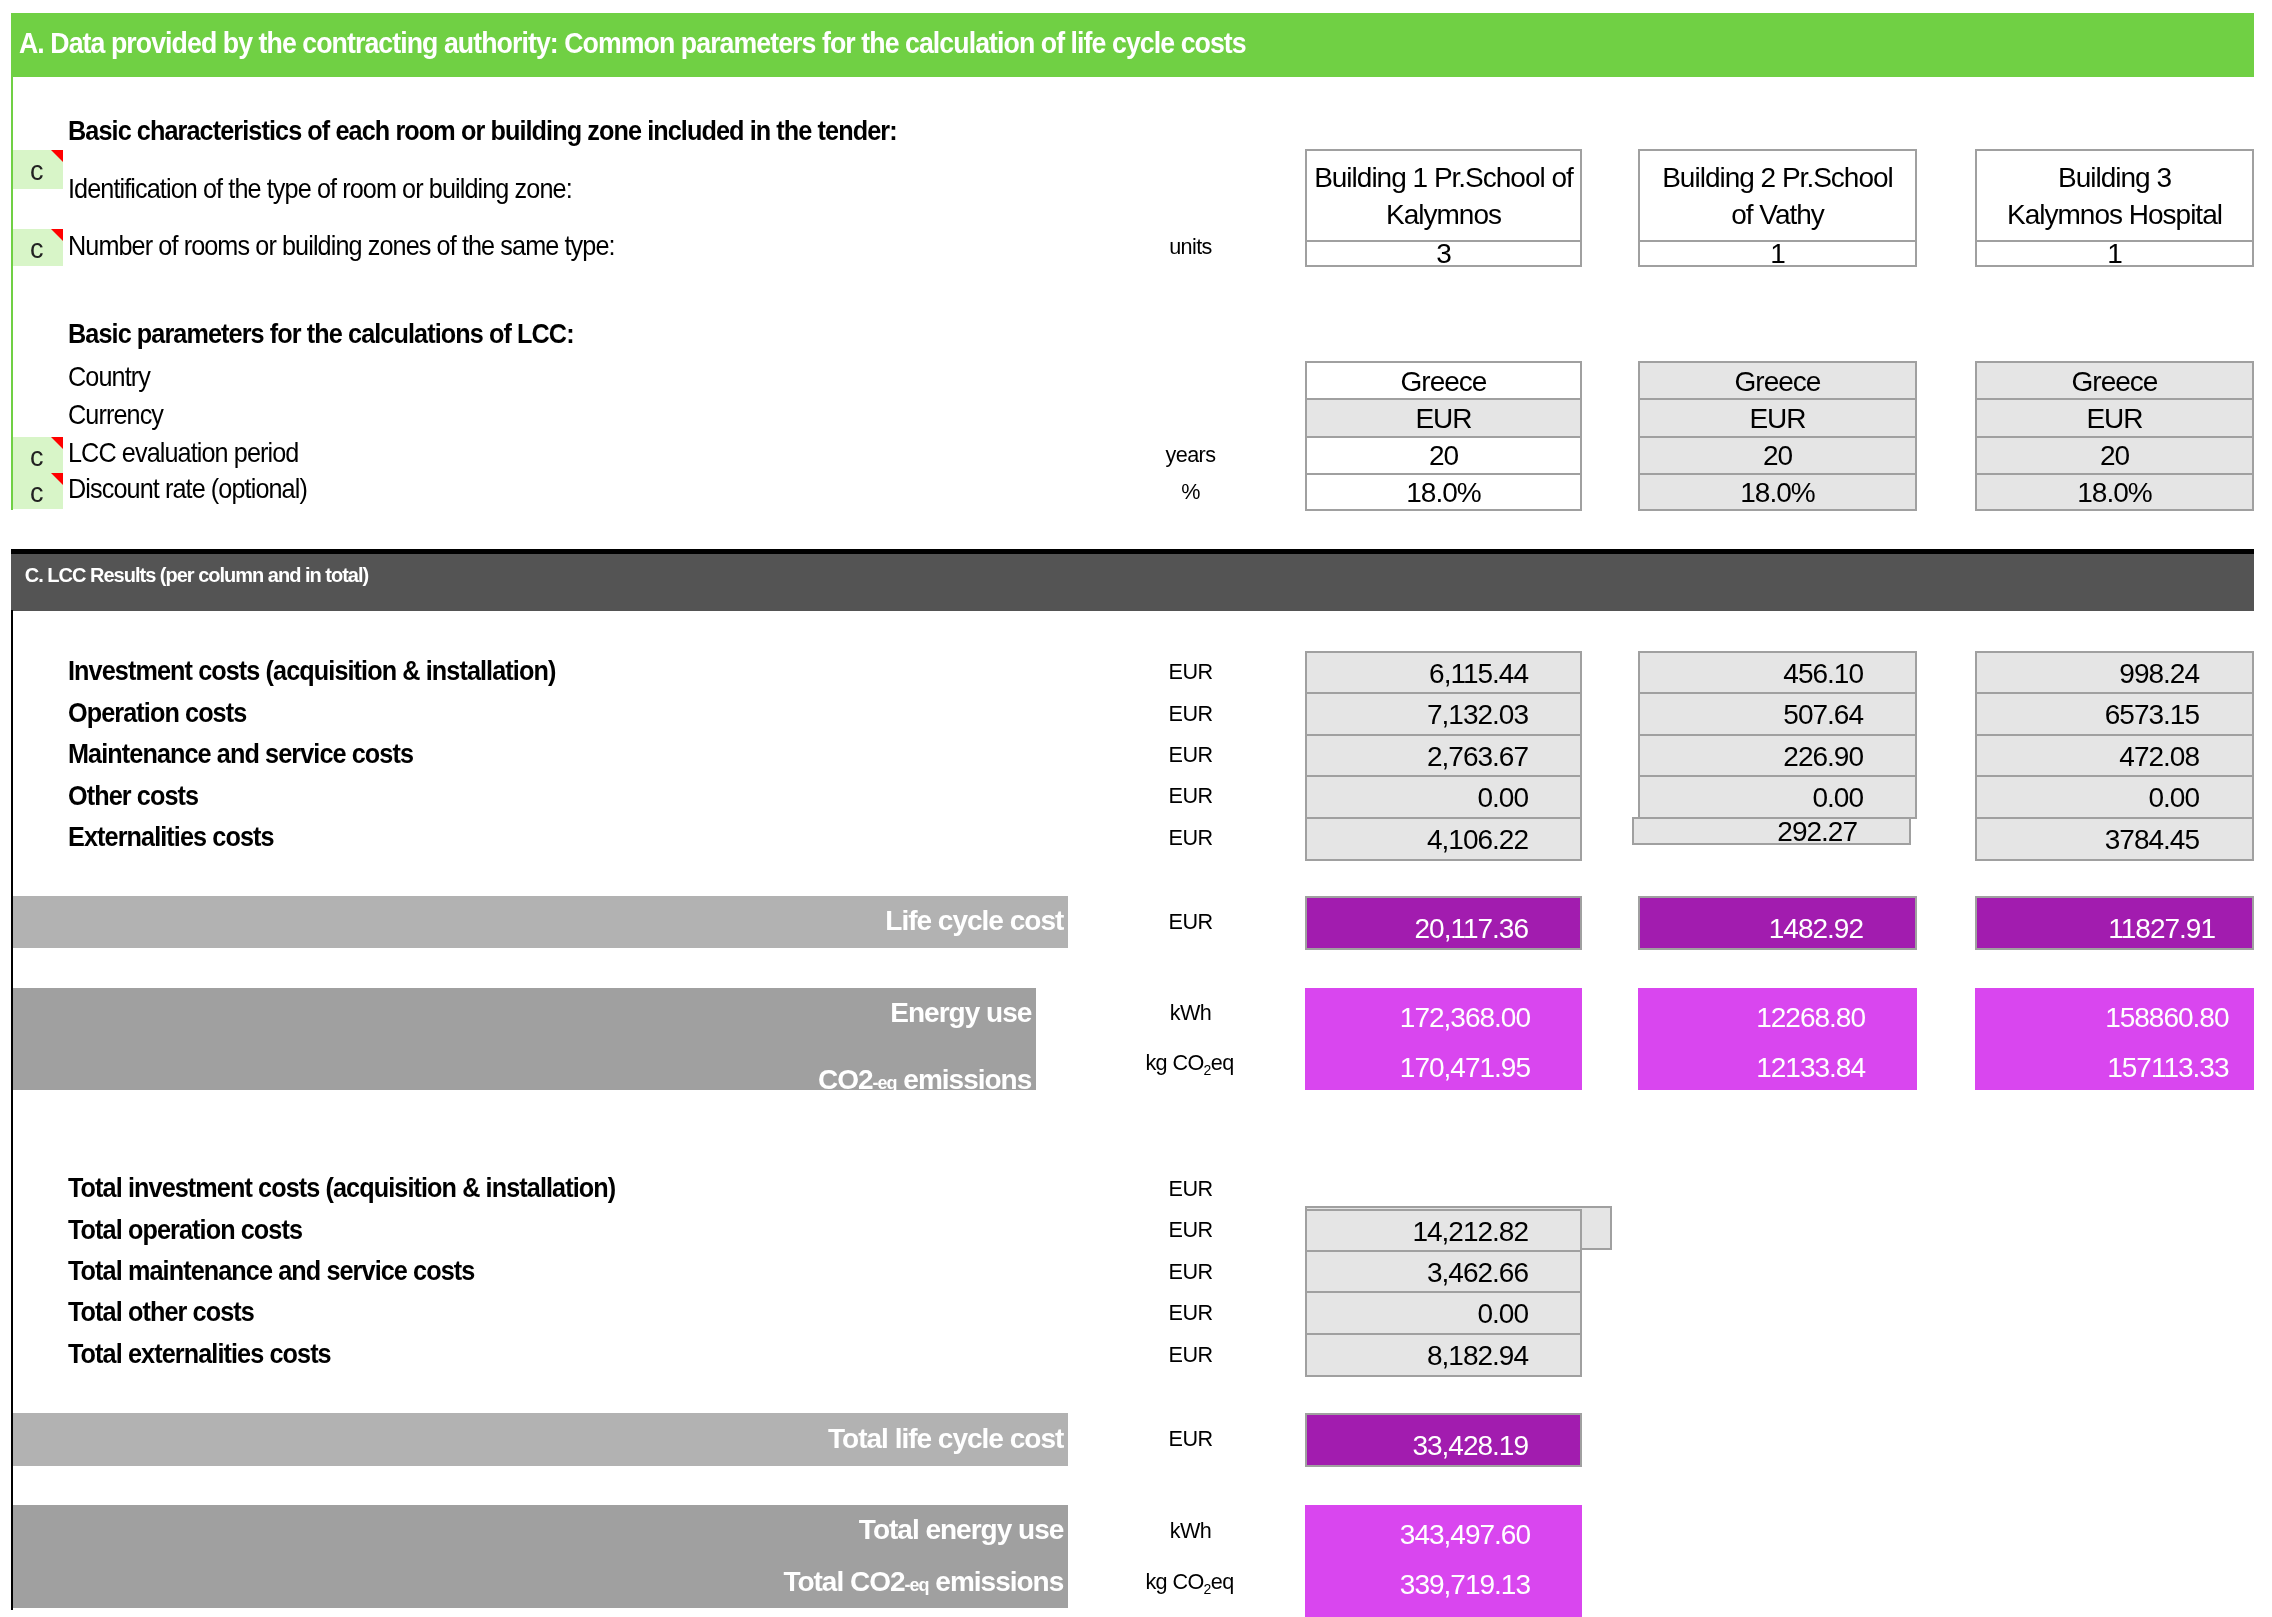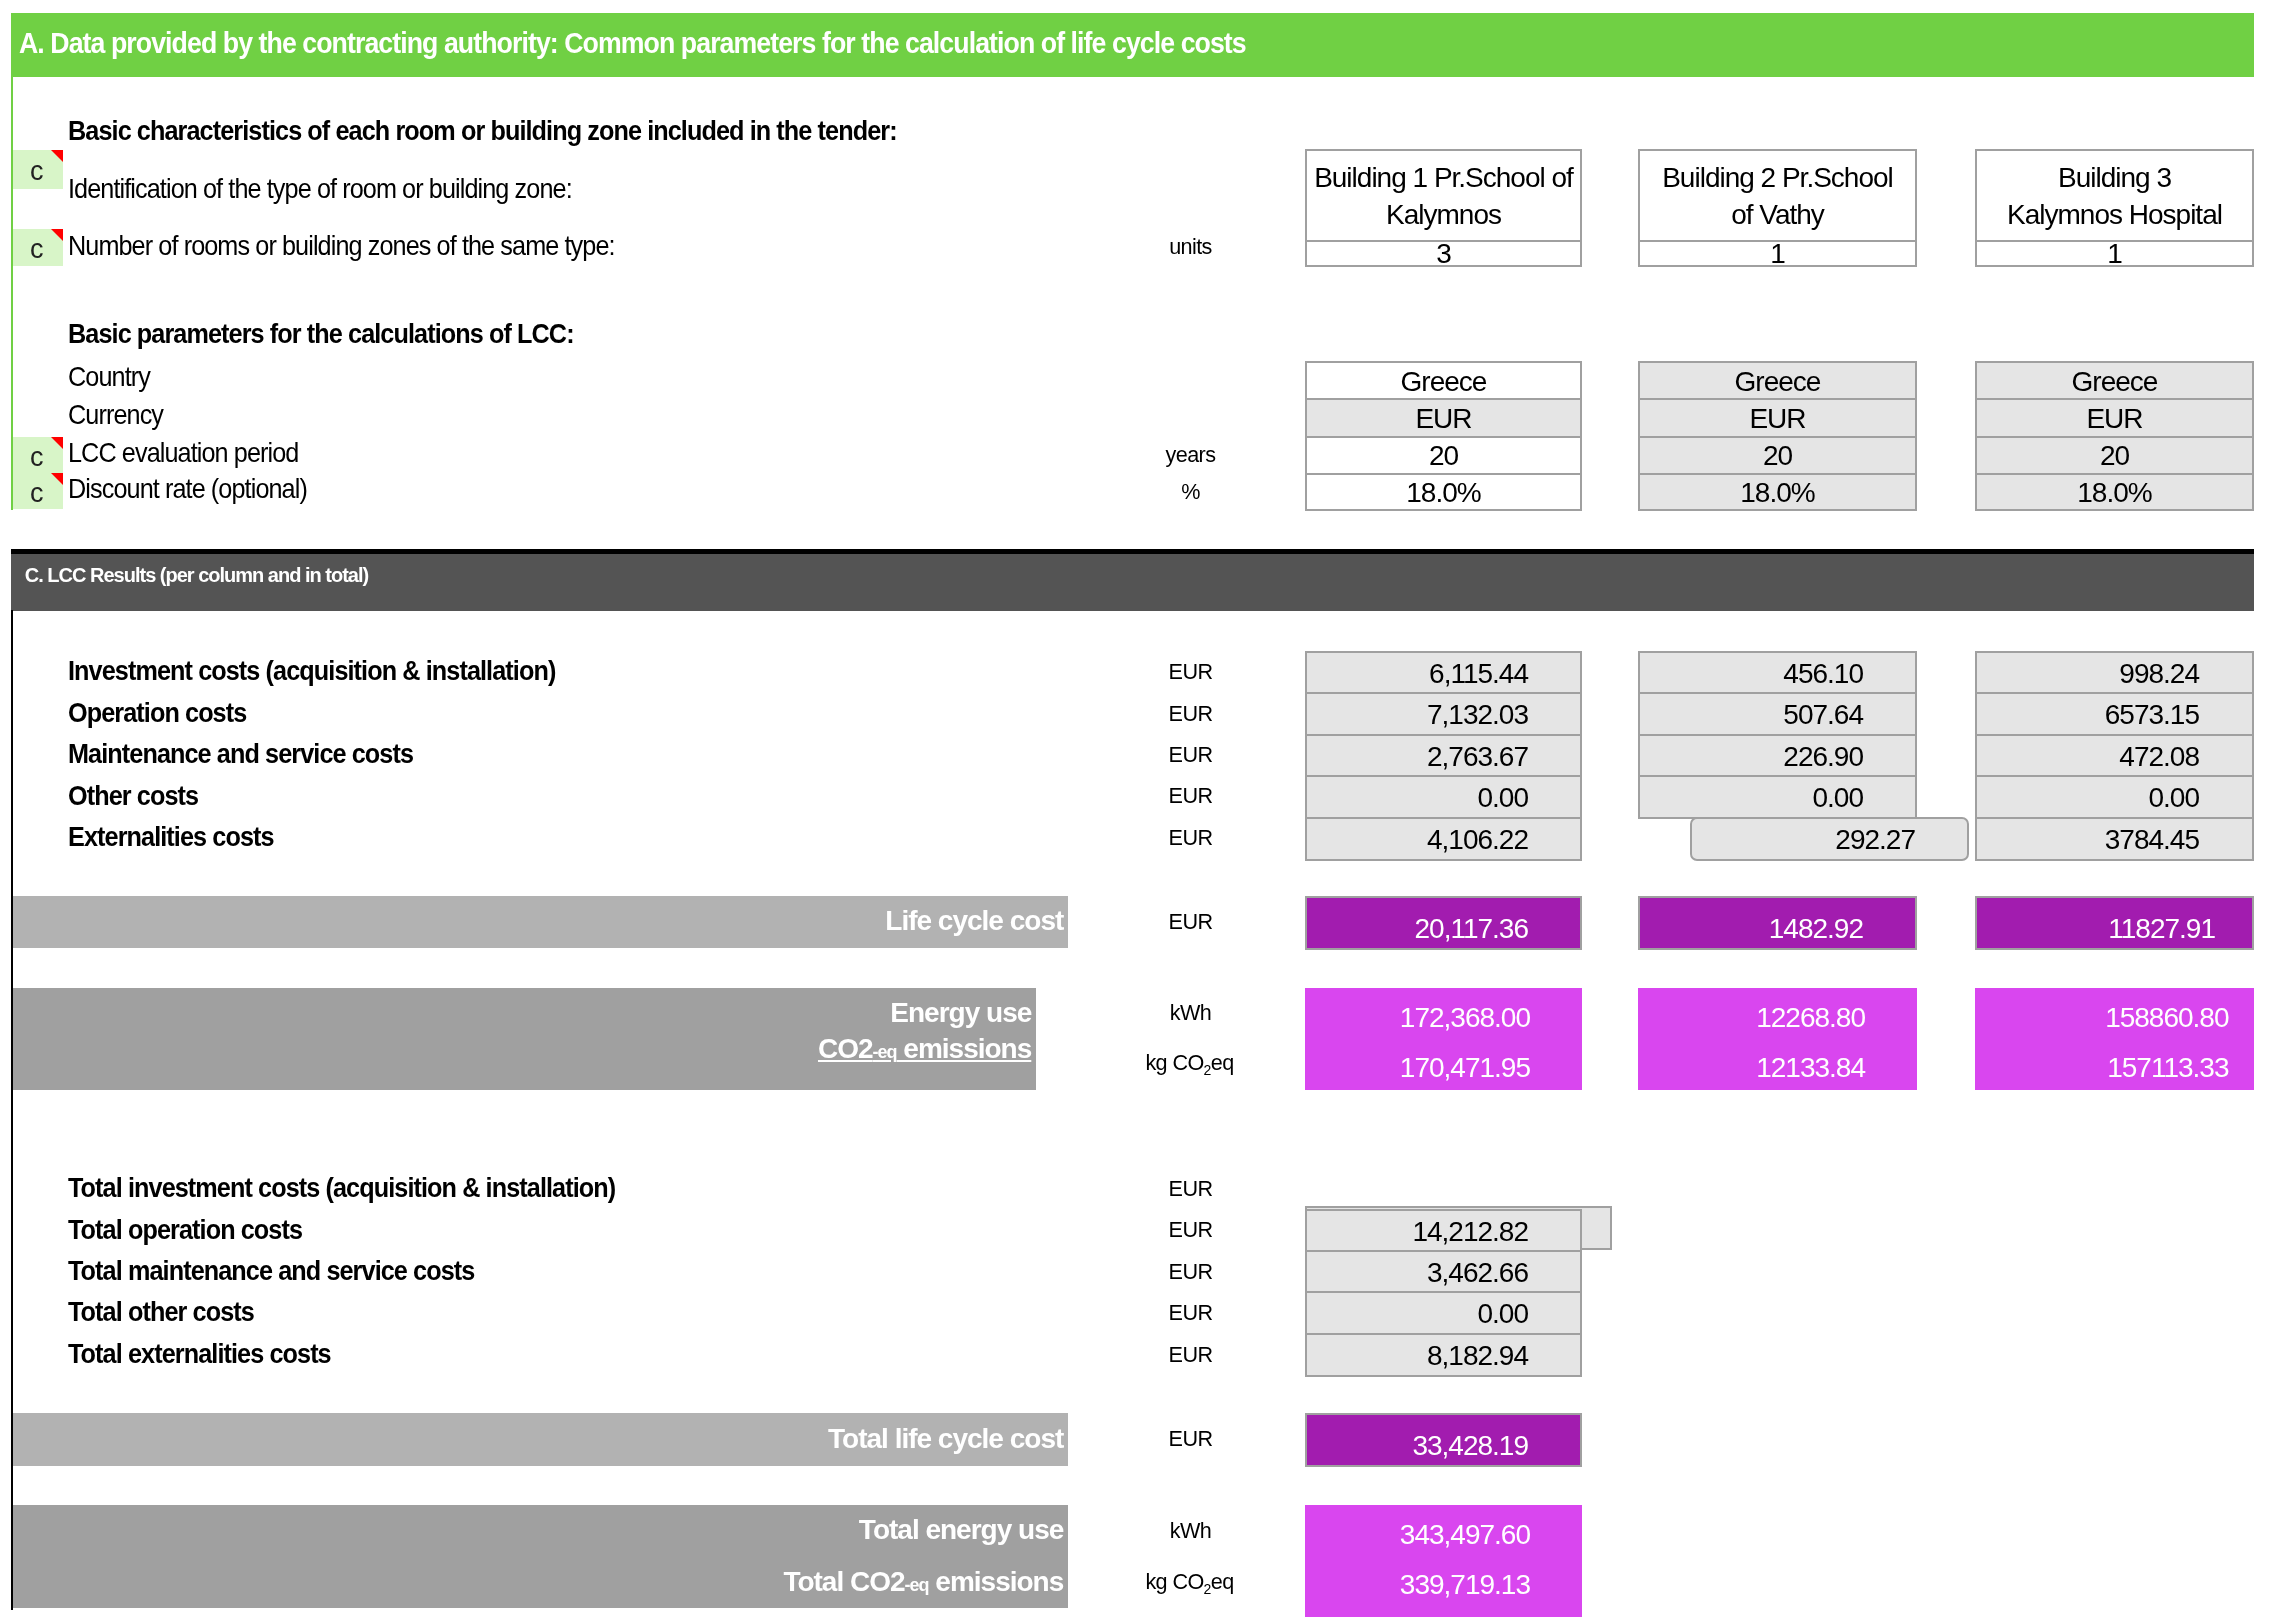--- a/index.html
+++ b/index.html
@@ -115,21 +115,21 @@
 <div class="abs box grey num" style="left:1305px; top:651px; width:277px; height:44px;">6,115.44</div>
 <div class="abs box grey num" style="left:1305px; top:692px; width:277px; height:44px;">7,132.03</div>
 <div class="abs box grey num" style="left:1305px; top:734px; width:277px; height:44px;">2,763.67</div>
 <div class="abs box grey num" style="left:1305px; top:775px; width:277px; height:44px;">0.00</div>
 <div class="abs box grey num" style="left:1305px; top:817px; width:277px; height:44px;">4,106.22</div>
 
 <div class="abs box grey num" style="left:1638px; top:651px; width:279px; height:44px;">456.10</div>
 <div class="abs box grey num" style="left:1638px; top:692px; width:279px; height:44px;">507.64</div>
 <div class="abs box grey num" style="left:1638px; top:734px; width:279px; height:44px;">226.90</div>
 <div class="abs box grey num" style="left:1638px; top:775px; width:279px; height:44px;">0.00</div>
-<div class="abs box grey num" style="left:1690px; top:817px; width:279px; height:44px;border-radius:7px;">292.27</div>
+<div class="abs box grey num" style="left:1632px; top:817px; width:279px; height:28px;">292.27</div>
 
 <div class="abs box grey num" style="left:1975px; top:651px; width:279px; height:44px; padding-right:53px;">998.24</div>
 <div class="abs box grey num" style="left:1975px; top:692px; width:279px; height:44px; padding-right:53px;">6573.15</div>
 <div class="abs box grey num" style="left:1975px; top:734px; width:279px; height:44px; padding-right:53px;">472.08</div>
 <div class="abs box grey num" style="left:1975px; top:775px; width:279px; height:44px; padding-right:53px;">0.00</div>
 <div class="abs box grey num" style="left:1975px; top:817px; width:279px; height:44px; padding-right:53px;">3784.45</div>
 
 <div class="abs bar-light" style="left:13.4px; top:896px; width:1055px; height:52px;">
   <span class="bar-label" style="top:9px;">Life cycle cost</span>
 </div>
@@ -139,21 +139,21 @@
 </div>
 <div class="abs lcc-box" style="left:1638px; top:896px; width:279px; height:54px;">
   <span class="bignum" style="top:15.3px;">1482.92</span>
 </div>
 <div class="abs lcc-box" style="left:1975px; top:896px; width:279px; height:54px;">
   <span class="bignum" style="top:15.3px; right:37px;">11827.91</span>
 </div>
 
 <div class="abs bar-dark" style="left:13.4px; top:988px; width:1023px; height:102px;">
   <span class="bar-label" style="top:9px;">Energy use</span>
-  <span class="bar-label" style="top:45px;text-decoration:underline;"><span>CO2</span><span class="sub">-eq</span><span> emissions</span></span>
+  <span class="bar-label" style="top:76px;text-decoration:underline;"><span>CO2</span><span class="sub">-eq</span><span> emissions</span></span>
 </div>
 <div class="abs unit" style="left:1146px; top:1000px;">kWh</div>
 <div class="abs unit" style="left:1126px; top:1050px; width:127px;"><span>kg CO</span><sub style="font-size:14px;">2</sub><span>eq</span></div>
 
 <div class="abs en-box" style="left:1305px; top:988px; width:277px; height:102px;">
   <span class="bignum" style="top:14px;">172,368.00</span>
   <span class="bignum" style="top:64px;">170,471.95</span>
 </div>
 <div class="abs en-box" style="left:1638px; top:988px; width:279px; height:102px;">
   <span class="bignum" style="top:14px;">12268.80</span>

